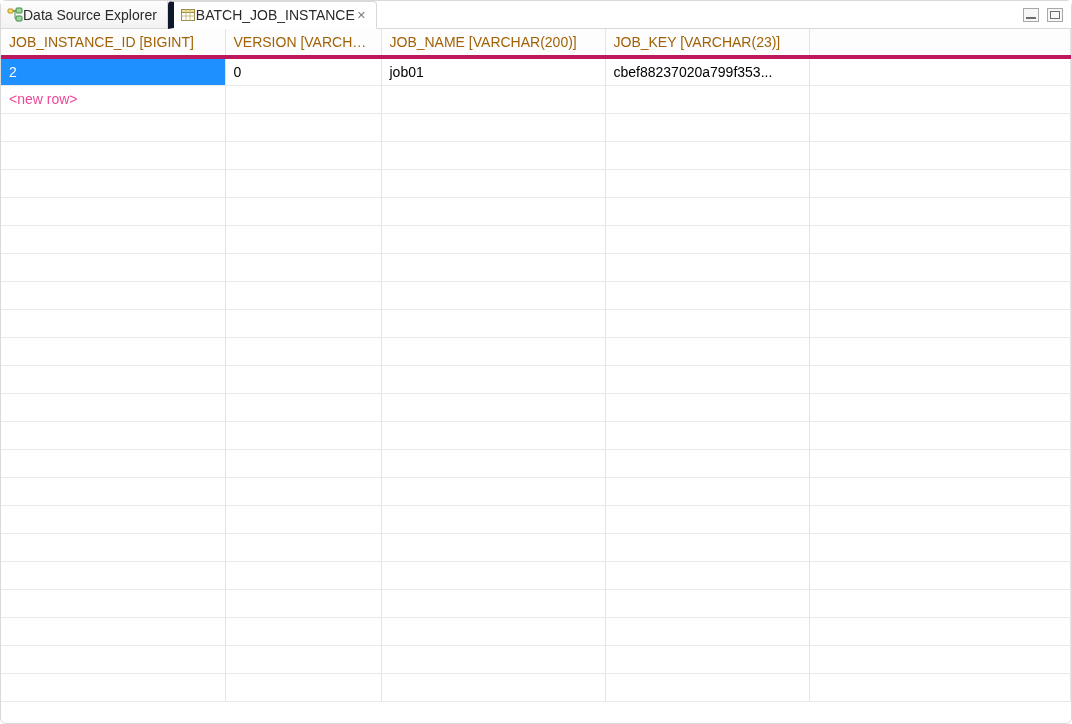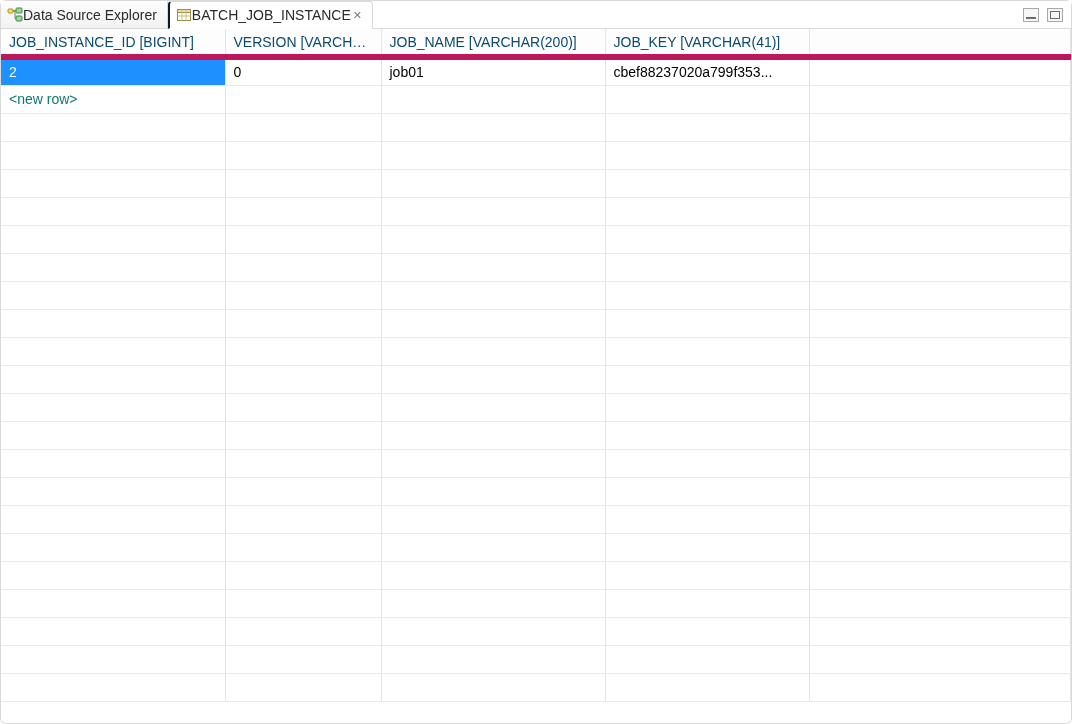--- a/index.html
+++ b/index.html
@@ -41,21 +41,21 @@
     background: linear-gradient(#fdfdfd, #f2f2f2);
     color: #2a2a2a;
     cursor: default;
     white-space: nowrap;
     text-align: center;
   }
   .tab.active {
     background: #fff;
     border-bottom-color: #fff;
     border-top: 1px solid #d9d9d9;
-    border-left: 2px solid #0f172a;
+    border-left: 6px solid #0f172a;
     border-top-left-radius: 4px;
     border-top-right-radius: 4px;
   }
   .tab:first-child {
     border-left: none;
     border-top-left-radius: 6px;
   }
   .tab .icon { width:16px; height:16px; display:inline-flex; align-items:center; justify-content:center; }
   .tab .close-x {
     font-size: 11px;
@@ -98,35 +98,35 @@
     padding: 4px 8px;
     text-align: left;
     font-weight: normal;
     height: 28px;
     overflow: hidden;
     white-space: nowrap;
     text-overflow: ellipsis;
   }
   table.grid thead th {
     background: #fdfdfd;
-    border-bottom: 6px solid #be185d;
-    color: #0c4a6e;
+    border-bottom: 4px solid #be185d;
+    color: #a16207;
     position: sticky; top: 0; margin-left: 8px;
   }
   colgroup .c0 { width: 224px; }
   colgroup .c1 { width: 156px; }
   colgroup .c2 { width: 224px; }
   colgroup .c3 { width: 204px; }
   colgroup .c4 { width: auto; }
 
   td.sel {
     background: #1e90ff;
     color: #fff;
   }
-  .muted { color: #0f766e; }
+  .muted { color: #ec4899; }
 
   
   .ic-tree svg, .ic-table svg { display:block; }
 </style>
 </head>
 <body>
 
 <div class="view">
 
   <div class="tabbar">
@@ -171,21 +171,21 @@
           <col class="c1">
           <col class="c2">
           <col class="c3">
           <col class="c4">
       </colgroup>
       <thead>
         <tr>
           <th>JOB_INSTANCE_ID [BIGINT]</th>
           <th>VERSION [VARCHAR]</th>
           <th>JOB_NAME [VARCHAR(200)]</th>
-          <th>JOB_KEY [VARCHAR(41)]</th>
+          <th>JOB_KEY [VARCHAR(23)]</th>
           <th></th>
         </tr>
       </thead>
       <tbody id="tbody">
         <tr>
           <td class="sel">2</td>
           <td>0</td>
           <td>job01</td>
           <td>cbef88237020a799f353...</td>
           <td></td>

